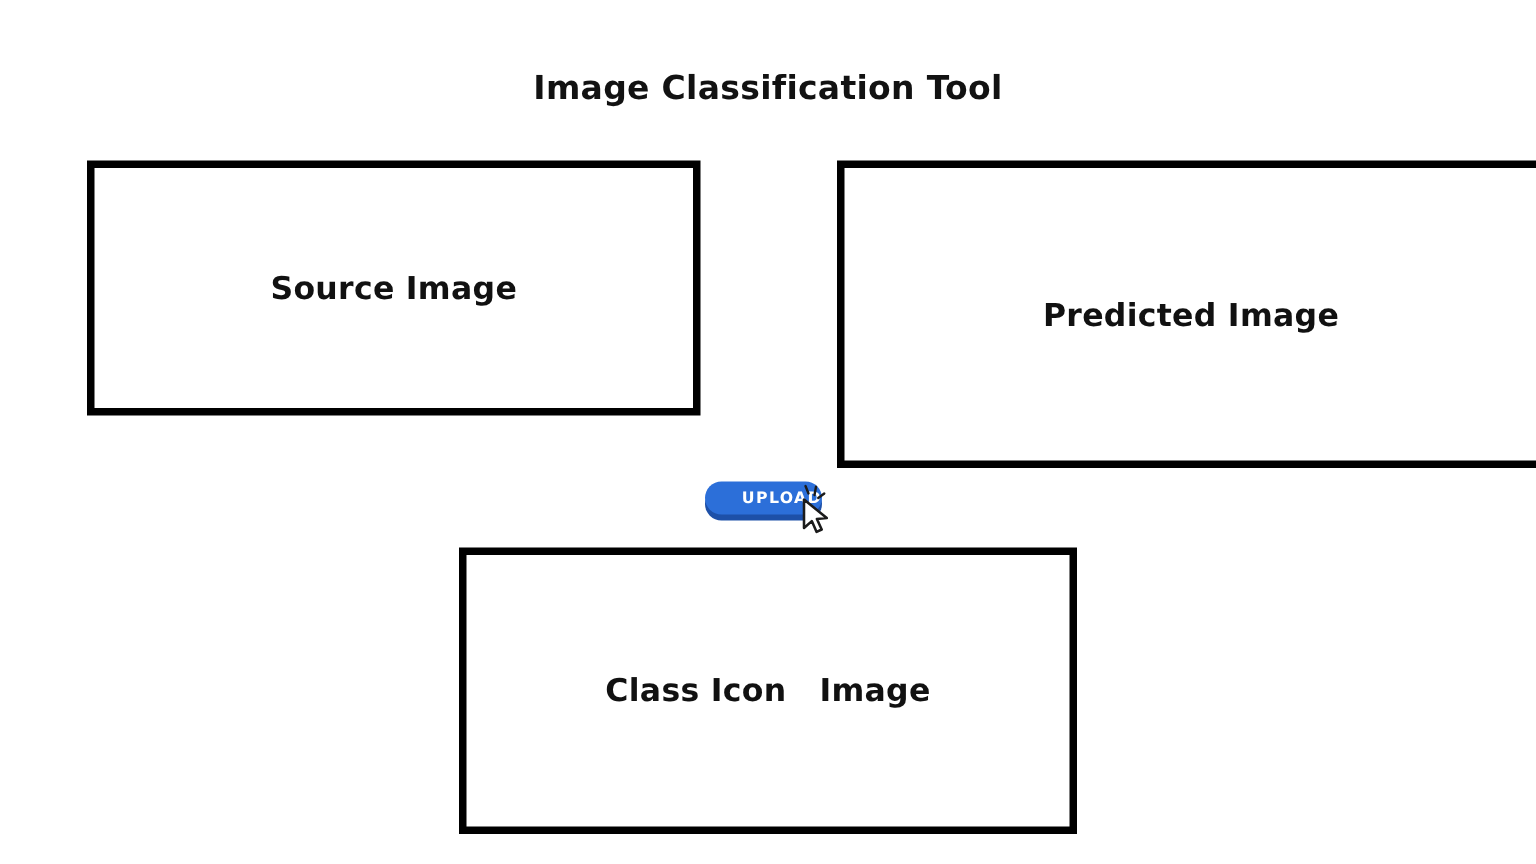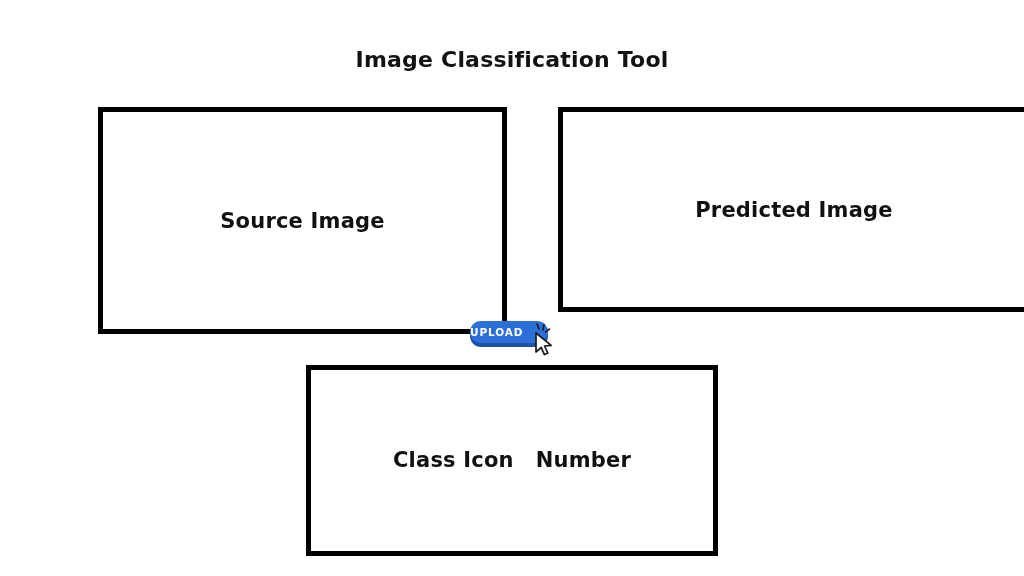--- a/index.html
+++ b/index.html
@@ -56,22 +56,21 @@
     color: #111111;
     letter-spacing: 0.2px;
     white-space: nowrap;
     text-align: center;
   }
 
   #source-panel {
     left: 58px;
     top: 107px;
     width: 409px;
-    height: 227px;
-    margin-left: 40px;
+    height: 170px;
   }
 
   #predicted-panel {
     left: 558px;
     top: 107px;
     width: 472px;
     height: 205px;
   }
 
   #results-panel {
@@ -118,21 +117,21 @@
     border: 0;
     padding: 0;
     border-radius: 11px;
     background: #2c6fd9;
     color: #ffffff;
     font-family: "DejaVu Sans", "Liberation Sans", sans-serif;
     font-size: 10.5px;
     font-weight: 700;
     letter-spacing: 0.9px;
     line-height: 22px;
-    text-align: left;
+    text-align: right;
     box-shadow: 0 4px 0 0 #1d50a8;
     cursor: pointer;
     user-select: none;
   }
 
   
   .click-burst {
     position: absolute;
     left: 60px;
     top: 0px;
@@ -178,17 +177,17 @@
     </svg>
 
     <svg class="cursor-pointer" viewBox="0 0 24 28">
       <path d="M4 3 L4 22 L9.2 17.4 L12.4 24.6 L15.8 23.0 L12.6 16.0 L19.2 15.4 Z" fill="#ffffff" stroke="#1b1b1b" stroke-width="1.7" stroke-linejoin="round"></path>
     </svg>
   </div>
 
   <div class="panel" id="results-panel">
     <div class="results-row">
       <span class="results-cell">Class Icon</span>
-      <span class="results-cell">Number</span>
+      <span class="results-cell">Image</span>
     </div>
   </div>
 
 </div>
 
 </body></html>

